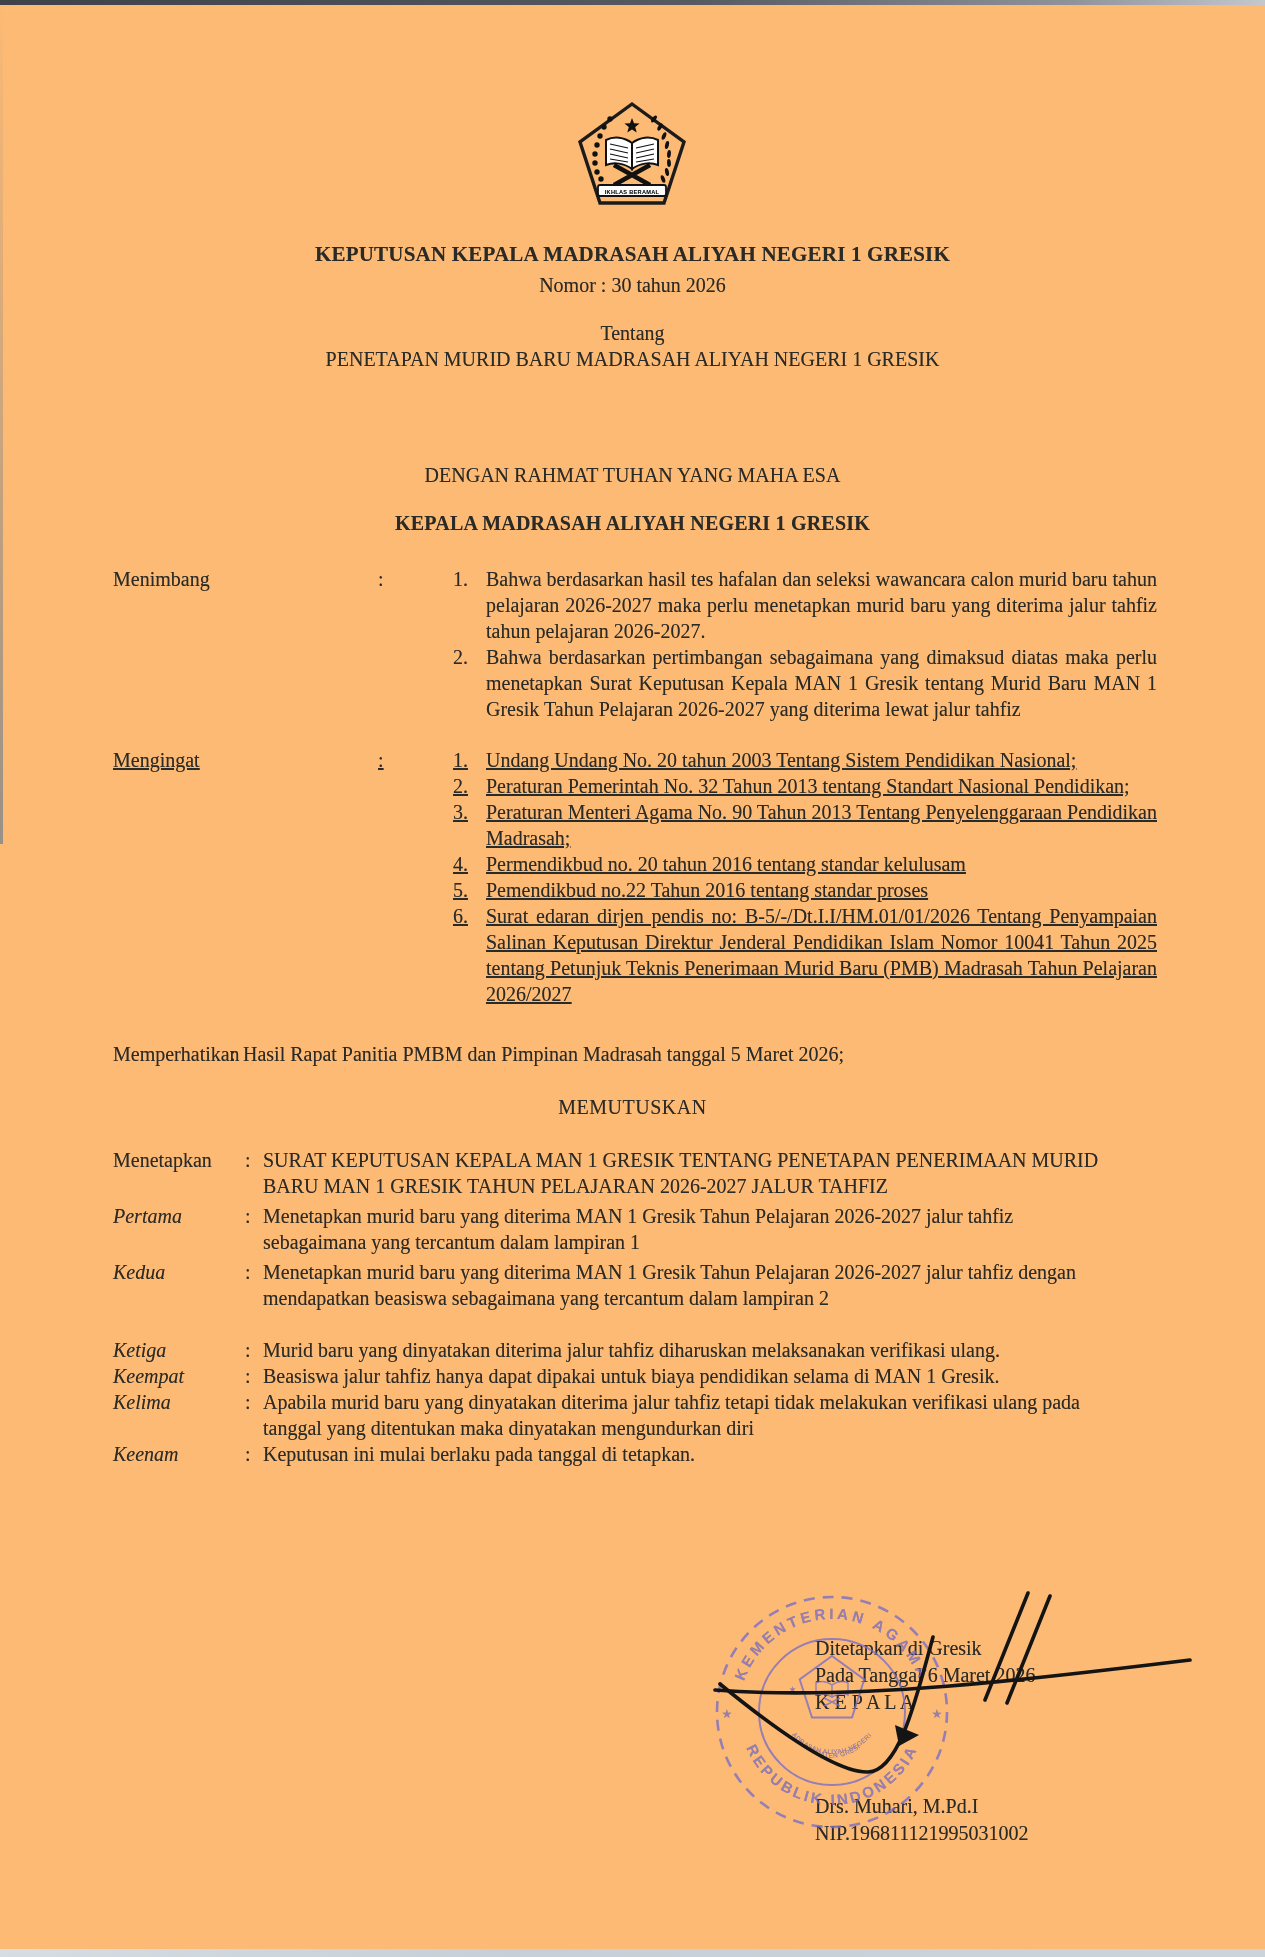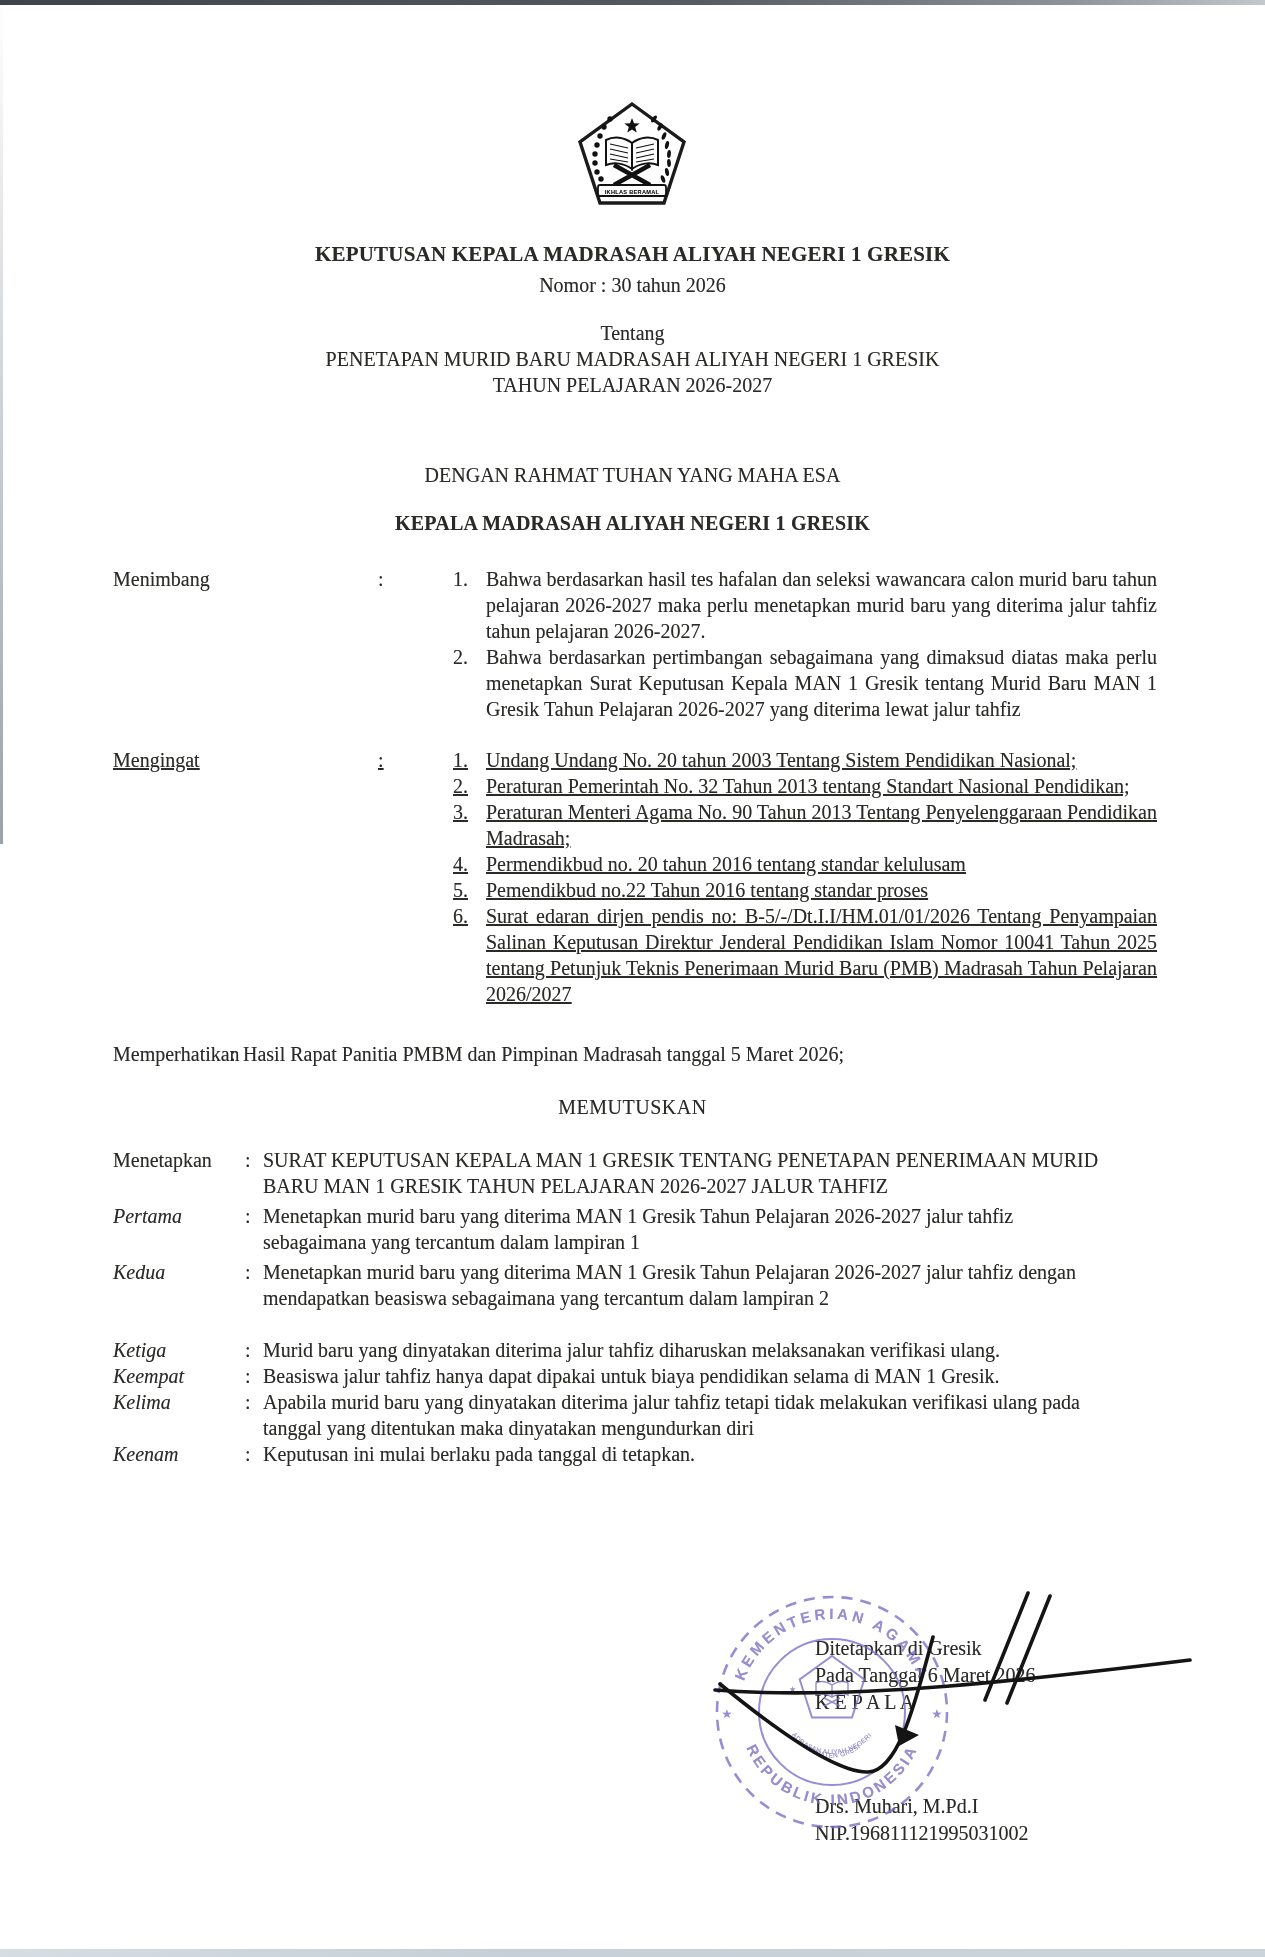--- a/index.html
+++ b/index.html
@@ -1,16 +1,16 @@
 <!DOCTYPE html>
 <html><head>
 <meta charset="utf-8">
 <style>
   html,body{margin:0;padding:0;background:#e8e8e8;}
-  .page{position:relative;width:1265px;height:1957px;margin:0 auto;background:#ffffff;
+  .page{position:relative;width:1265px;height:1957px;margin:0 auto;background:#fdba74;
         font-family:"Liberation Serif",serif;font-size:20px;line-height:26px;color:#29292б;
         color:#2a2a27;overflow:hidden;text-shadow:0 0 .4px rgba(20,20,20,.35);}
   .abs{position:absolute;}
   .center{text-align:center;}
   .italic{font-style:italic;}
   .fullw{left:0;width:1265px;}
   .top-band{top:0;height:5px;background:linear-gradient(to right,#3e434a,#565b62 55%,#8e949a 85%,#c3c8cd);}
   .bottom-band{bottom:0;height:8px;background:linear-gradient(to right,#d6dde3,#c6cfd7 40%,#ccd4db);}
   .left-edge{left:0;top:1105;width:3px;height:844px;background:linear-gradient(to bottom,rgba(130,140,150,0),rgba(120,130,140,.75));}
   .doc-title{top:241px;}
@@ -85,21 +85,20 @@
   </svg>
 
   <div class="abs fullw center doc-title">
     <div class="l1">KEPUTUSAN KEPALA MADRASAH ALIYAH NEGERI 1 GRESIK</div>
     <div class="l2">Nomor : 30 tahun 2026</div>
   </div>
 
   <div class="abs fullw center subject">
     <div>Tentang</div>
     <div>PENETAPAN MURID BARU MADRASAH ALIYAH NEGERI 1 GRESIK</div>
-    <div>TAHUN PELAJARAN 2026-2027</div>
   </div>
 
   <div class="abs fullw center invocation">DENGAN RAHMAT TUHAN YANG MAHA ESA</div>
   <div class="abs fullw center issuer">KEPALA MADRASAH ALIYAH NEGERI 1 GRESIK</div>
 
   <div class="row row-a m-menimbang">
     <div>Menimbang</div>
     <div>:</div>
     <div class="content">
       <div class="list-item">

